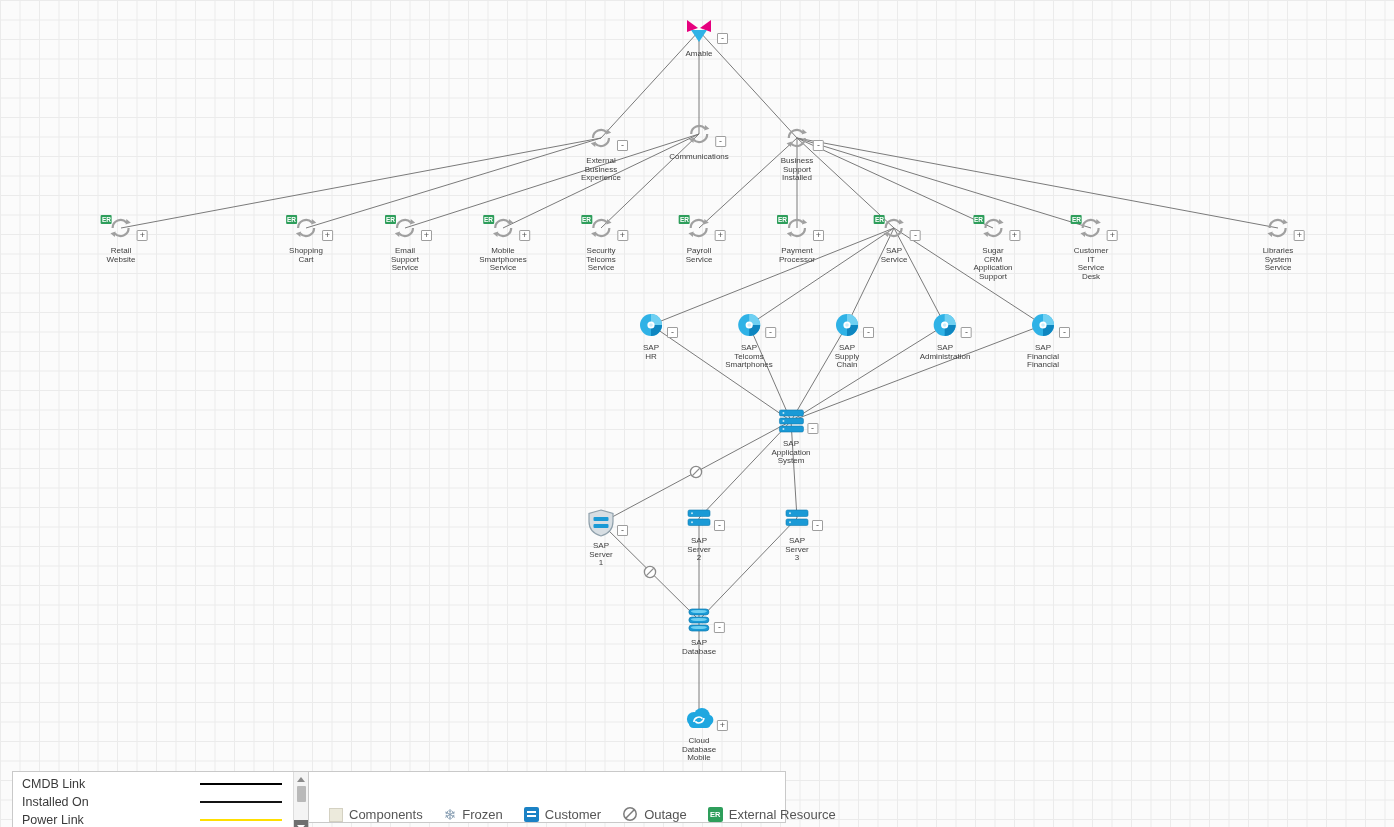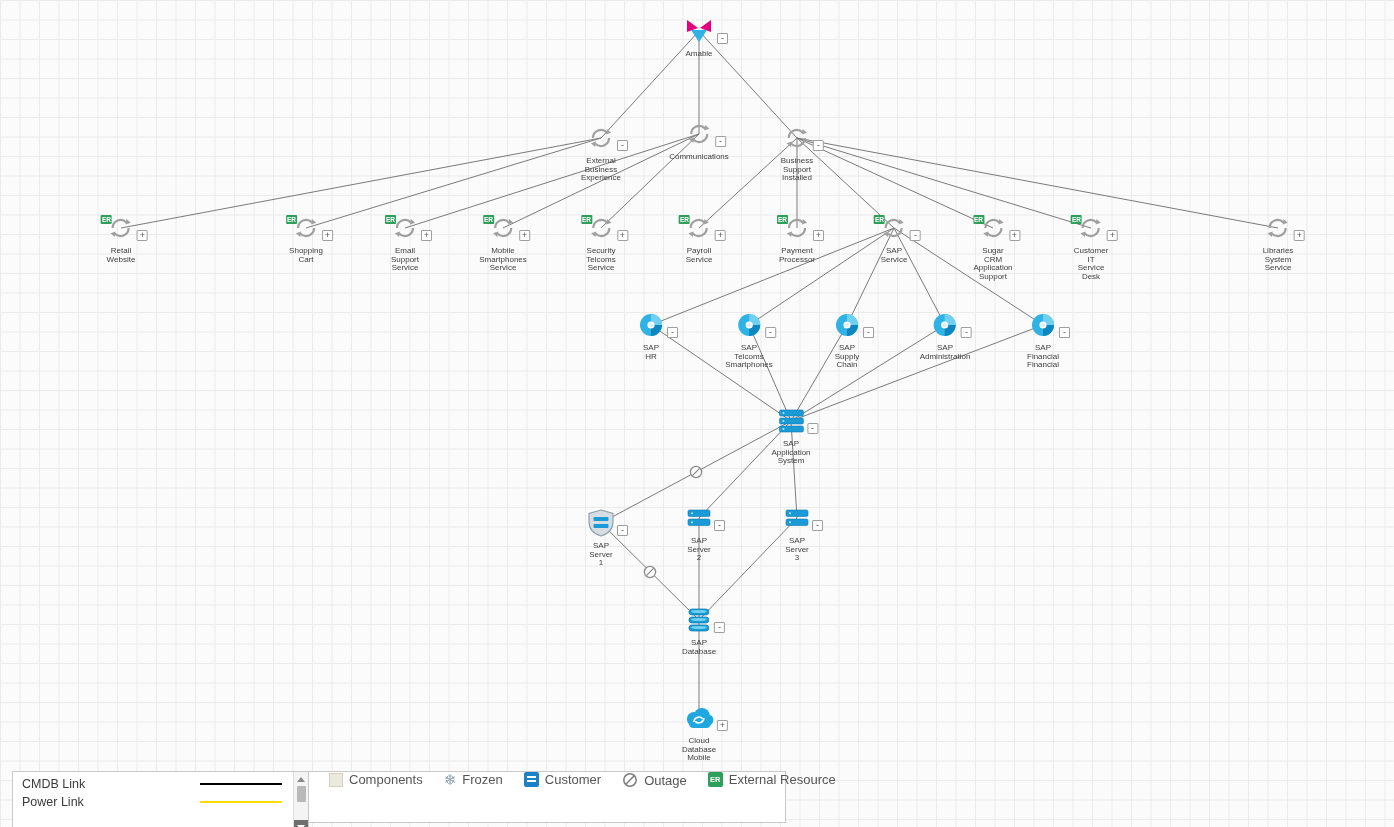--- a/index.html
+++ b/index.html
@@ -56,21 +56,21 @@
   .sb-up{width:0;height:0;border-left:4px solid transparent;border-right:4px solid transparent;
     border-bottom:5px solid #8a8a8a;margin-top:5px;}
   .sb-thumb{width:9px;height:16px;background:#b9b9b9;margin-top:4px;border-radius:1px;cursor:pointer;}
   .sb-down{margin-top:auto;width:15px;height:14px;background:#6f6f6f;display:flex;align-items:center;justify-content:center;cursor:pointer;}
   .sb-down-tri{width:0;height:0;border-left:4px solid transparent;border-right:4px solid transparent;border-top:5px solid #fff;}
 
   
   #map-legend{
     position:absolute;left:308px;top:771px;width:478px;height:52px;
     background:#fff;border:1px solid #c9c9c9;box-sizing:border-box;
-    display:flex;align-items:flex-start;padding:0 20px;gap:21px;z-index:5;
+    display:flex;align-items:flex-end;padding:0 20px;gap:21px;z-index:5;
   }
   .leg-item{display:flex;align-items:center;gap:6px;font-size:13px;color:#555;white-space:nowrap;}
   .components-swatch{width:12px;height:12px;background:#eceadc;border:1px solid #d4d1c2;display:inline-block;}
   .frozen-glyph{font-size:15px;color:#8aa0b4;line-height:15px;}
   .badge-box{display:inline-flex;align-items:center;justify-content:center;line-height:0;}
   .er-badge-legend{
     width:15px;height:15px;background:#2e9e5b;border-radius:2px;color:#fff;
     font-size:7.5px;font-weight:bold;display:inline-flex;align-items:center;justify-content:center;line-height:1;
   }
 </style>
@@ -582,20 +582,24 @@
     </div>
 </div>
 
 <div id="link-legend">
   <div class="ll-rows">
     <div class="ll-row">
       <span class="ll-label">CMDB Link</span>
       <span class="ll-line" style="background: rgb(0, 0, 0);"></span>
     </div>
     <div class="ll-row">
+      <span class="ll-label">Installed On</span>
+      <span class="ll-line" style="background: rgb(20, 20, 20);"></span>
+    </div>
+    <div class="ll-row">
       <span class="ll-label">Power Link</span>
       <span class="ll-line" style="background: rgb(255, 223, 0);"></span>
     </div>
   </div>
   <div class="ll-scroll">
     <div class="sb-up"></div>
     <div class="sb-thumb"></div>
     <div class="sb-down">
         <span class="sb-down-tri"></span>
       </div>

